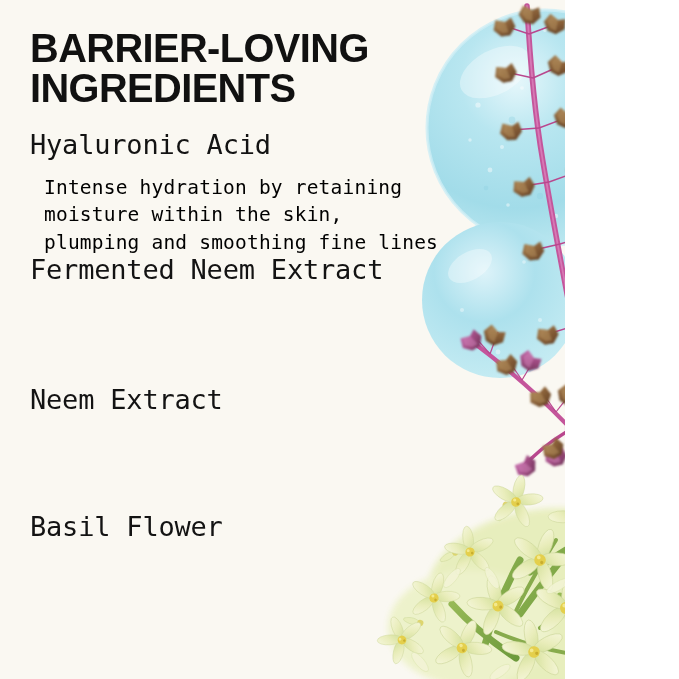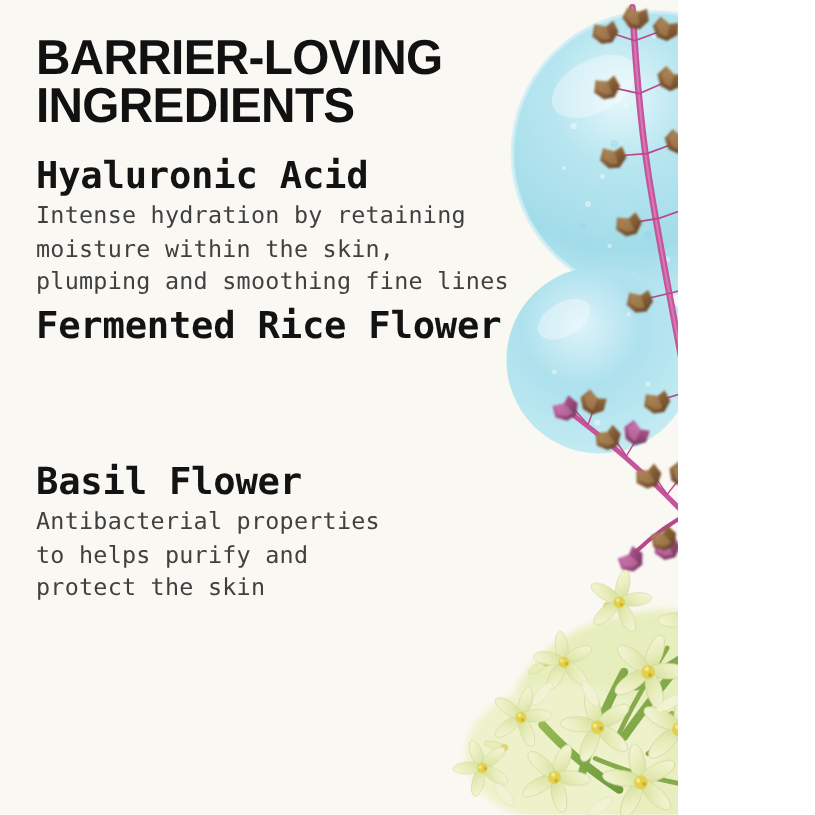--- a/index.html
+++ b/index.html
@@ -51,34 +51,34 @@
   }
 
   .ingredient-block {
     position: absolute;
     left: 30px;
     width: 460px;
   }
   .ingredient-name {
     margin: 0 0 2px 0;
     font-family: "DejaVu Sans Mono", "Liberation Mono", monospace;
-    font-weight: bold;
-    font-size: 31px;
+    font-weight: normal;
+    font-size: 27px;
     line-height: 1.1;
     letter-spacing: -0.2px;
     color: #131313;
     white-space: nowrap;
   }
   .ingredient-desc {
-    margin: 0;
+    margin: 14px;
     font-family: "DejaVu Sans Mono", "Liberation Mono", monospace;
     font-size: 19.5px;
     line-height: 1.42;
     letter-spacing: 0.2px;
-    color: #404040;
+    color: #000000;
     white-space: pre-line;
   }
 
   #block-0 { top: 130px; }
   #block-1 { top: 255px; }
   #block-2 { top: 385px; }
   #block-3 { top: 512px; }
 </style>
 </head>
 <body>
@@ -367,27 +367,25 @@
     <h1 class="page-title"><span>BARRIER-LOVING</span><br><span>INGREDIENTS</span></h1>
 
     <div class="ingredient-block" id="block-0">
       <h2 class="ingredient-name">Hyaluronic Acid</h2>
       <p class="ingredient-desc">Intense hydration by retaining
 moisture within the skin,
 plumping and smoothing fine lines</p>
     </div>
 
     <div class="ingredient-block" id="block-1">
-      <h2 class="ingredient-name">Fermented Rice Flower</h2>
+      <h2 class="ingredient-name">Fermented Neem Extract</h2>
     </div>
 
     <div class="ingredient-block" id="block-2">
+      <h2 class="ingredient-name">Neem Extract</h2>
+    </div>
+
+    <div class="ingredient-block" id="block-3">
       <h2 class="ingredient-name">Basil Flower</h2>
-      <p class="ingredient-desc">Antibacterial properties
-to helps purify and
-protect the skin</p>
-    </div>
-
-    <div class="ingredient-block" id="block-3">
     </div>
 
   </div>
 </div>
 
 </body></html>

